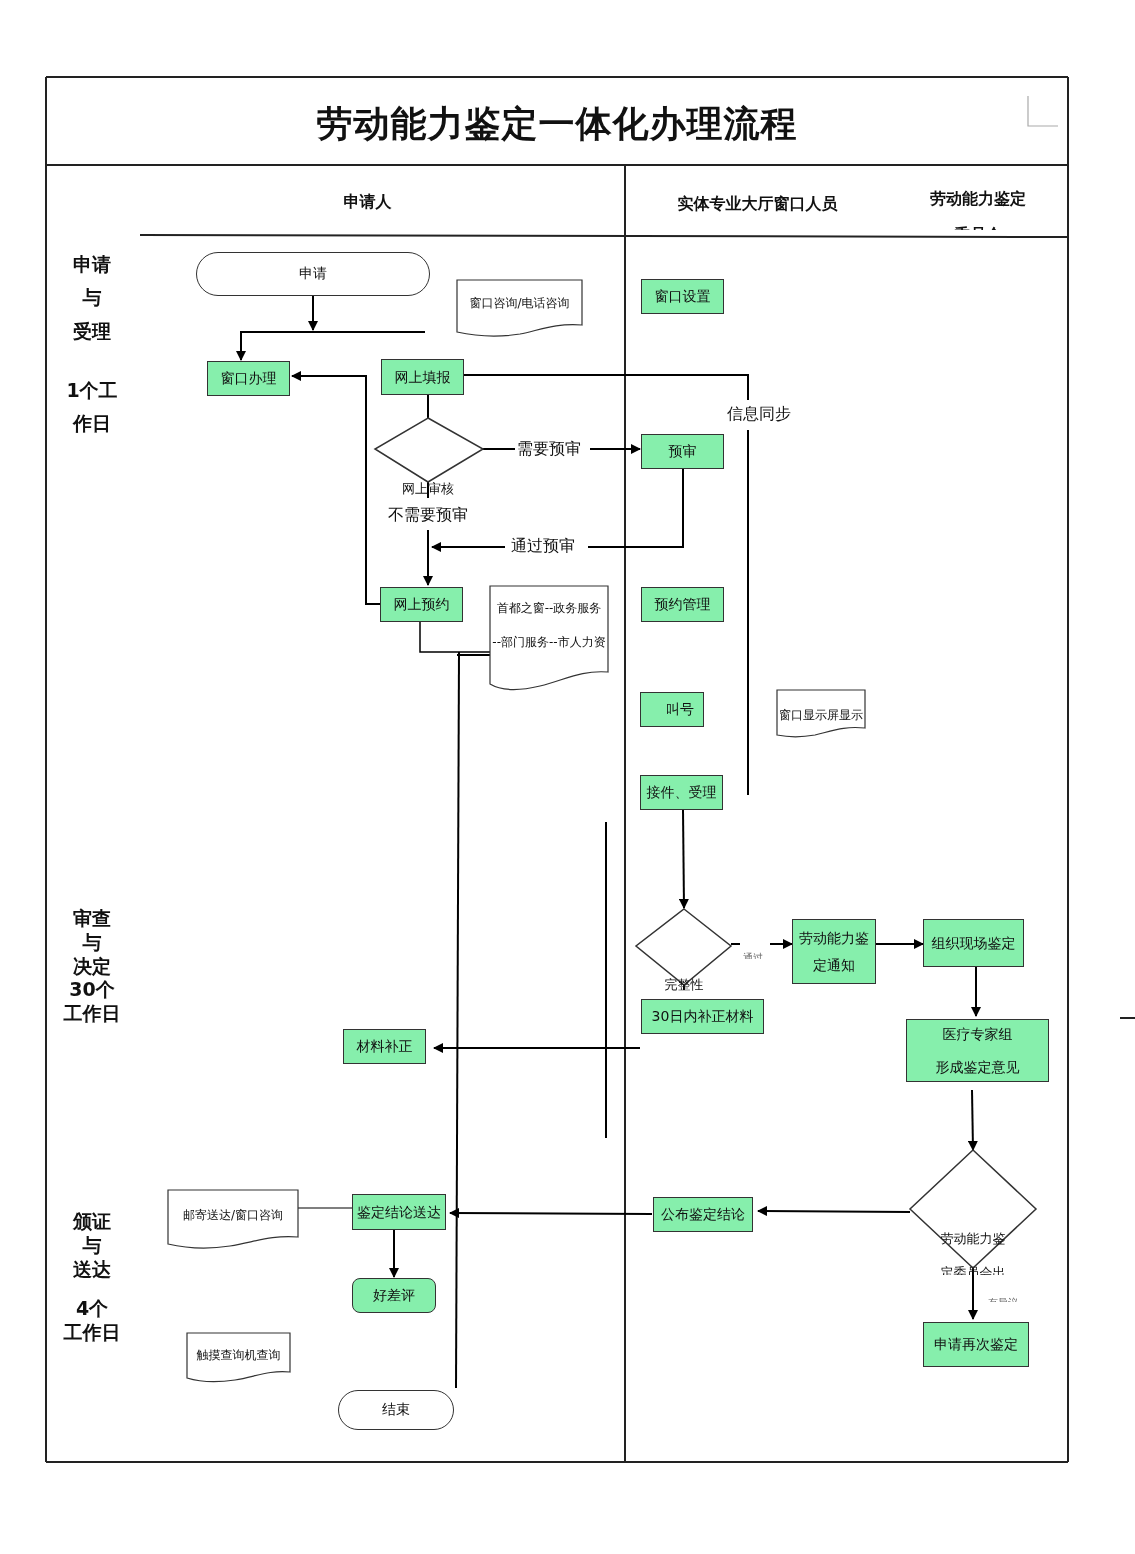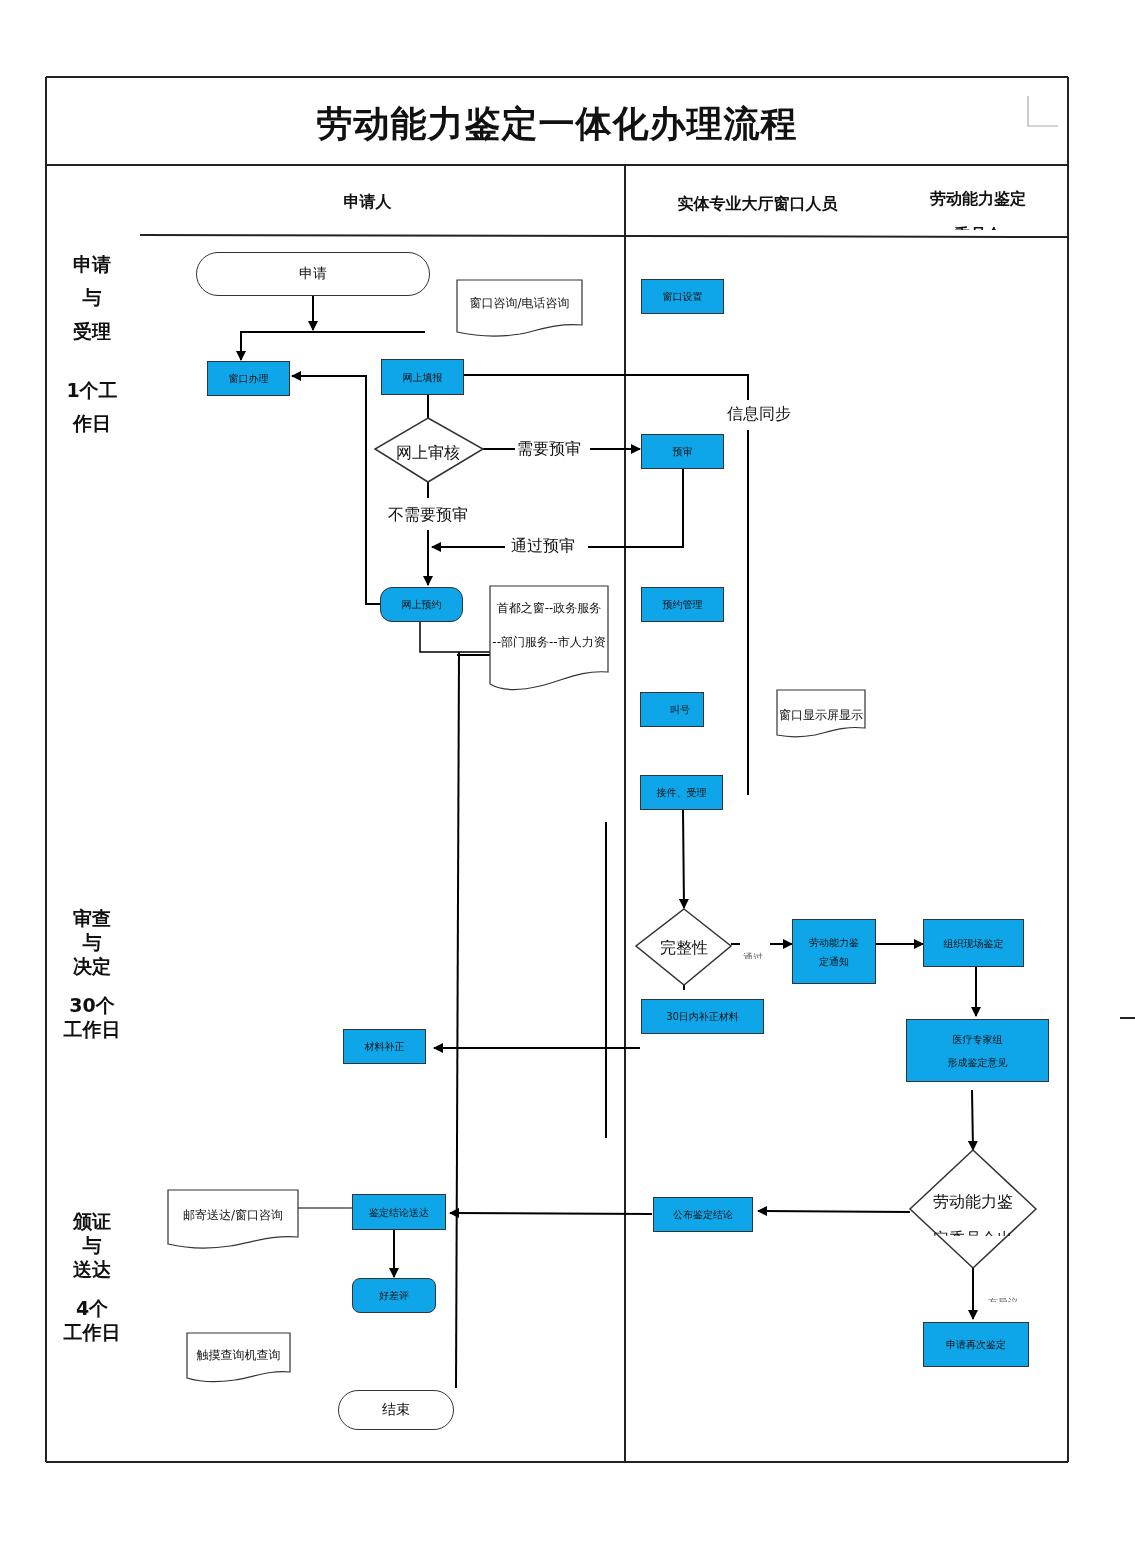--- a/index.html
+++ b/index.html
@@ -4,29 +4,29 @@
 <style>
   html, body { margin: 0; padding: 0; background: #ffffff; }
   body { width: 1135px; height: 1554px; position: relative; overflow: hidden;
          font-family: "DejaVu Sans", sans-serif; color: #111; }
   #canvas { position: absolute; left: 0; top: 0; }
   .title { position: absolute; left: 46px; top: 100px; width: 1022px; text-align: center;
            font-size: 36px; font-weight: bold; letter-spacing: 1px; }
   .lane-head { position: absolute; font-size: 16px; font-weight: bold; text-align: center; }
   .phase { position: absolute; left: 52px; width: 80px; text-align: center;
            font-size: 19px; font-weight: bold; line-height: 1.25; }
-  .box { position: absolute; border: 1.5px solid #333; background: #0ea5e9; box-sizing: border-box;
+  .box { position: absolute; border: 1.5px solid #333; background: #86efac; box-sizing: border-box;
          display: flex; align-items: center; justify-content: center; text-align: center;
-         font-size: 10px; line-height: 1.9; }
+         font-size: 14px; line-height: 1.9; }
   .term { position: absolute; border: 1.5px solid #333; border-radius: 24px; background: #fff;
           box-sizing: border-box; display: flex; align-items: center; justify-content: center;
           font-size: 14px; }
   .doc-text { position: absolute; font-size: 12px; text-align: center; display: flex;
               align-items: center; justify-content: center; line-height: 2.6; }
-  .dia-text { position: absolute; font-size: 16px; text-align: center; line-height: 2.6; }
+  .dia-text { position: absolute; font-size: 13px; text-align: center; line-height: 2.6; margin-top: 39px; }
   .edge-label { position: absolute; font-size: 16px; background: #fff; padding: 0 2px; }
   .edge-label.small { font-size: 10px; color: #666; background: transparent; }
 </style>
 </head>
 <body>
 
 <svg id="canvas" width="1135" height="1554" viewBox="0 0 1135 1554">
   <defs>
     <marker id="arrow" markerWidth="10" markerHeight="10" refX="9" refY="5" orient="auto" markerUnits="userSpaceOnUse">
       <path d="M0,0 L10,5 L0,10 z" fill="#000"></path>
@@ -133,41 +133,41 @@
   </div>
   <div style="margin-top:26px; line-height:1.75;">
     <div>1个工</div>
     <div>作日</div>
   </div>
 </div>
 <div class="phase" style="top:907px;">
   <div>审查</div>
   <div>与</div>
   <div>决定</div>
-  <div style="margin-top:16px;">
+  <div style="">
     <div>30个</div>
     <div>工作日</div>
   </div>
 </div>
 <div class="phase" style="top:1210px;">
   <div>颁证</div>
   <div>与</div>
   <div>送达</div>
   <div style="margin-top:16px;">
     <div>4个</div>
     <div>工作日</div>
   </div>
 </div>
 
 <div class="term" style="left:196px; top:252px; width:234px; height:44px;">申请</div>
 <div class="doc-text" style="left:457px; top:282px; width:125px; height:44px;">窗口咨询/电话咨询</div>
 <div class="box" style="left:207px; top:361px; width:83px; height:35px;">窗口办理</div>
 <div class="box" style="left:381px; top:359px; width:83px; height:36px;">网上填报</div>
 <div class="dia-text" style="left:385px; top:440px; width:86px; line-height:1.6;">网上审核</div>
-<div class="box" style="left:380px; top:587px; width:83px; height:35px;border-radius:12px;">网上预约</div>
+<div class="box" style="left:380px; top:587px; width:83px; height:35px;">网上预约</div>
 <div class="doc-text" style="left:490px; top:592px; width:118px; flex-direction:column; line-height:2.8;">
   <div>首都之窗--政务服务</div>
   <div>--部门服务--市人力资</div>
 </div>
 <div class="box" style="left:343px; top:1029px; width:83px; height:35px;">材料补正</div>
 <div class="doc-text" style="left:168px; top:1194px; width:130px; height:44px;">邮寄送达/窗口咨询</div>
 <div class="box" style="left:352px; top:1194px; width:94px; height:36px;">鉴定结论送达</div>
 <div class="box" style="left:352px; top:1278px; width:84px; height:35px;border-radius:8px;">好差评</div>
 <div class="doc-text" style="left:187px; top:1336px; width:103px; height:40px;">触摸查询机查询</div>
 <div class="term" style="left:338px; top:1390px; width:116px; height:40px; border-radius:20px;">结束</div>

